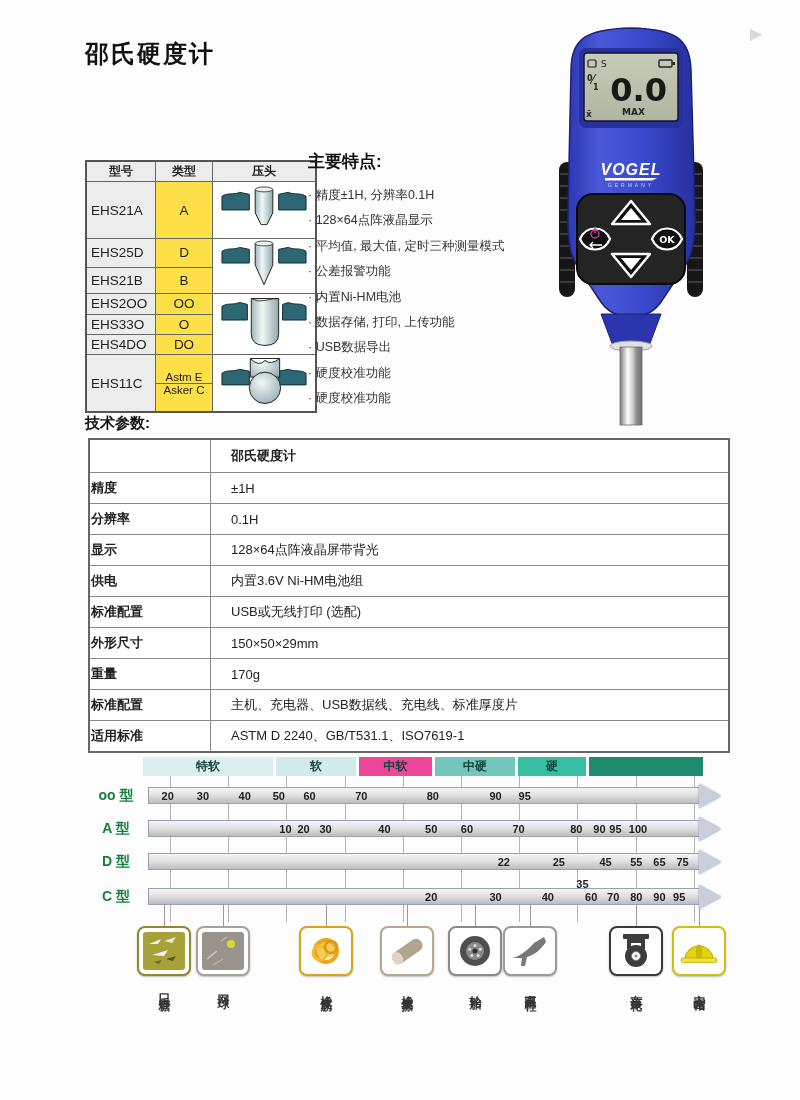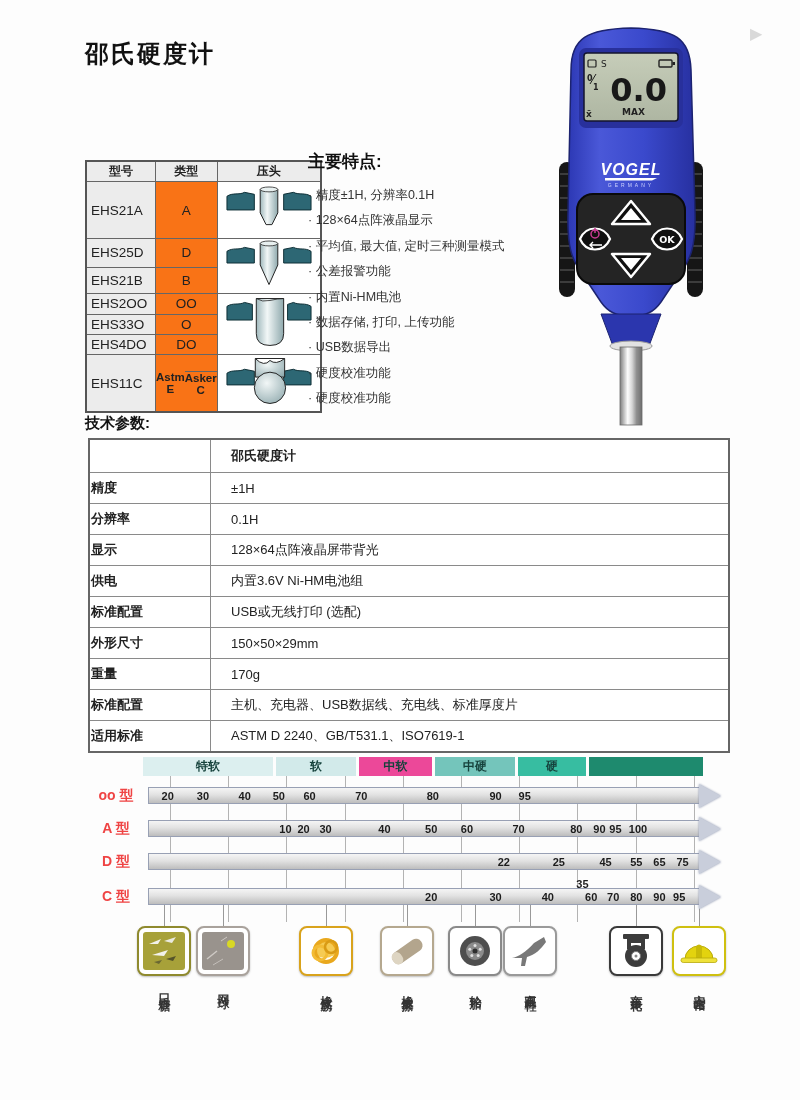--- a/index.html
+++ b/index.html
@@ -5,27 +5,27 @@
   html,body{margin:0;padding:0;background:#ffffff;}
   #page{position:relative;width:800px;height:1100px;background:#fdfdfd;overflow:hidden;
         font-family:"Liberation Sans","DejaVu Sans",sans-serif;color:#1a1a1a;}
 
   
   .page-title{position:absolute;left:85px;top:38px;font-size:24px;font-weight:bold;letter-spacing:2px;color:#111;}
   .corner-arrow{position:absolute;left:750px;top:24px;font-size:16px;color:#d9d9d9;cursor:pointer;}
 
   
   table.model{position:absolute;left:85px;top:160px;border-collapse:collapse;table-layout:fixed;
-              border:2px solid #555;background:#f97316;}
+              border:2px solid #555;background:#fde047;}
   table.model th, table.model td{border:1px solid #666;padding:0 4px;overflow:hidden;}
   table.model th{height:19px;font-size:12px;font-weight:bold;background:#ececec;color:#222;}
   td.mcell{width:60px;background:#ececec;font-size:13.5px;color:#222;text-align:left;padding-left:6px;}
   td.tcell{width:48px;font-size:13.5px;text-align:center;color:#222;}
   td.icell{width:94px;text-align:center;vertical-align:middle;background:#fff;}
-  .tsplit{display:flex;flex-direction:row;height:100%;font-weight:bold;}
+  .tsplit{display:flex;flex-direction:column;height:100%;}
   .tsplit>div{flex:1;display:flex;align-items:center;justify-content:center;font-size:11.5px;}
   .tsplit>div+div{border-top:1px solid #666;}
 
   
   .features{position:absolute;left:308px;top:150px;width:235px;}
   .features h3{margin:0 0 10px 0;font-size:17px;font-weight:bold;color:#111;}
   .feat{font-size:12.5px;color:#333;line-height:25.4px;white-space:nowrap;}
 
   
   .specs-heading{position:absolute;left:85px;top:414px;font-size:15px;font-weight:bold;color:#111;}
@@ -37,21 +37,21 @@
   tr.srow-title td{height:30px;}
   .stitle{font-size:15px;font-weight:bold;}
 
   
   #chart{position:absolute;left:0;top:0;width:800px;height:1100px;pointer-events:none;}
   .band-row{position:absolute;left:143px;top:757px;height:19px;display:flex;gap:3px;z-index:3;}
   .band-seg{height:19px;display:flex;align-items:center;justify-content:center;
             font-size:12px;font-weight:bold;color:#16423c;}
   .gridline{position:absolute;top:776px;height:146px;width:1px;background:#b3b3b3;z-index:1;}
   .scale-label{position:absolute;left:88px;width:56px;text-align:center;font-size:14px;font-weight:bold;
-               color:#ef4444;z-index:2;line-height:17px;}
+               color:#15803d;z-index:2;line-height:17px;}
   .scale-bar{position:absolute;left:148px;width:552px;height:17px;z-index:2;
              background:linear-gradient(#f5f5f5,#e2e2e2 45%,#bdbdbd);border:1px solid #98a0b4;box-sizing:border-box;}
   .tick{position:absolute;top:1px;transform:translateX(-50%);font-size:11px;font-weight:bold;color:#1c1c1c;line-height:14px;}
   .arrowhead{position:absolute;left:699px;width:0;height:0;z-index:2;
              border-top:12px solid transparent;border-bottom:12px solid transparent;border-left:22px solid #c9cedb;
              filter:drop-shadow(0 0 1px #8a93ad);}
   .app-line{position:absolute;top:903px;width:1px;height:24px;background:#999;z-index:1;}
   .app-box{position:absolute;top:926px;width:54px;height:50px;background:#fff;border-radius:8px;
            box-sizing:border-box;border:2px solid #bbb;display:flex;align-items:center;justify-content:center;
            box-shadow:0 1px 2px rgba(0,0,0,0.25);z-index:2;}

